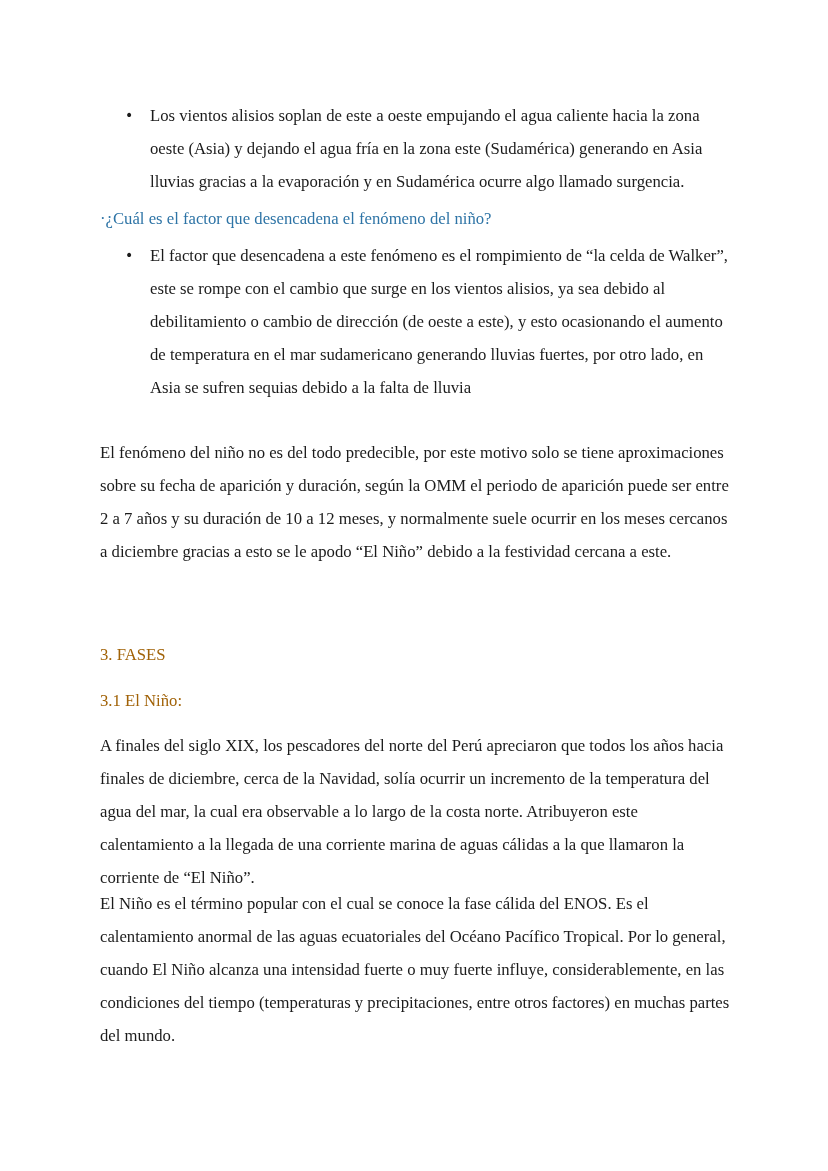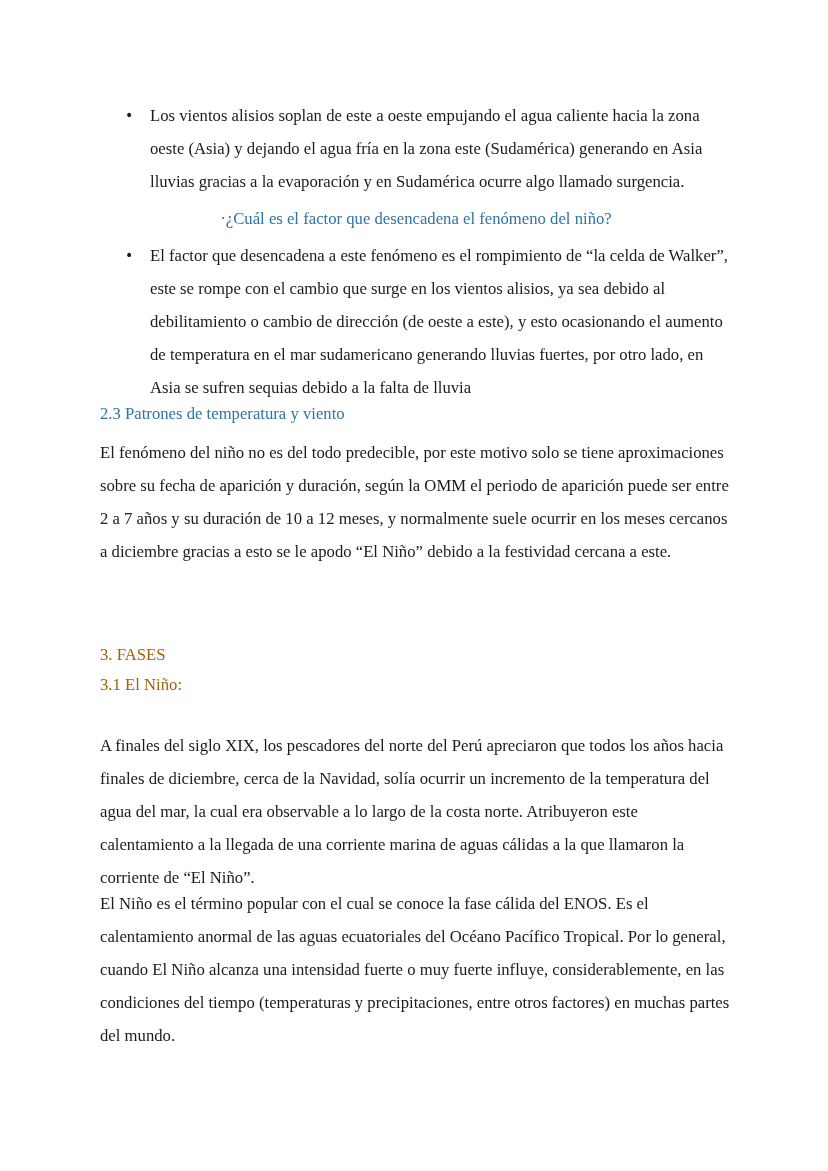--- a/index.html
+++ b/index.html
@@ -47,32 +47,31 @@
 </head>
 <body>
 
 <div class="page">
 
   <div class="block bullet-item" style="top: 99px;">
     <span class="bullet-marker">•</span>
     <span>Los vientos alisios soplan de este a oeste empujando el agua caliente hacia la zona oeste (Asia) y dejando el agua fría en la zona este (Sudamérica) generando en Asia lluvias gracias a la evaporación y en Sudamérica ocurre algo llamado surgencia.</span>
   </div>
 
-  <div class="block heading-light" style="top: 202px; text-align: center;">·¿Cuál es el factor que desencadena el fenómeno del niño?</div>
+  <div class="block heading-light" style="top: 202px;">·¿Cuál es el factor que desencadena el fenómeno del niño?</div>
 
   <div class="block bullet-item" style="top: 239px;">
     <span class="bullet-marker">•</span>
     <span>El factor que desencadena a este fenómeno es el rompimiento de “la celda de Walker”, este se rompe con el cambio que surge en los vientos alisios, ya sea debido al debilitamiento o cambio de dirección (de oeste a este), y esto ocasionando el aumento de temperatura en el mar sudamericano generando lluvias fuertes, por otro lado, en Asia se sufren sequias debido a la falta de lluvia</span>
   </div>
 
-  <div class="block heading-light" style="top: 397px;">2.3 Patrones de temperatura y viento</div>
 
   <div class="block" style="top: 436px;">El fenómeno del niño no es del todo predecible, por este motivo solo se tiene aproximaciones sobre su fecha de aparición y duración, según la OMM el periodo de aparición puede ser entre 2 a 7 años y su duración de 10 a 12 meses, y normalmente suele ocurrir en los meses cercanos a diciembre gracias a esto se le apodo “El Niño” debido a la festividad cercana a este.</div>
 
   <div class="block heading-dark" style="top: 638px;">3. FASES</div>
 
-  <div class="block heading-dark" style="top: 668px;">3.1 El Niño:</div>
+  <div class="block heading-dark" style="top: 684px;">3.1 El Niño:</div>
 
   <div class="block" style="top: 729px;">A finales del siglo XIX, los pescadores del norte del Perú apreciaron que todos los años hacia finales de diciembre, cerca de la Navidad, solía ocurrir un incremento de la temperatura del agua del mar, la cual era observable a lo largo de la costa norte. Atribuyeron este calentamiento a la llegada de una corriente marina de aguas cálidas a la que llamaron la corriente de “El Niño”.</div>
 
   <div class="block" style="top: 887px;">El Niño es el término popular con el cual se conoce la fase cálida del ENOS. Es el calentamiento anormal de las aguas ecuatoriales del Océano Pacífico Tropical. Por lo general, cuando El Niño alcanza una intensidad fuerte o muy fuerte influye, considerablemente, en las condiciones del tiempo (temperaturas y precipitaciones, entre otros factores) en muchas partes del mundo.</div>
 
 </div>
 
 </body></html>

